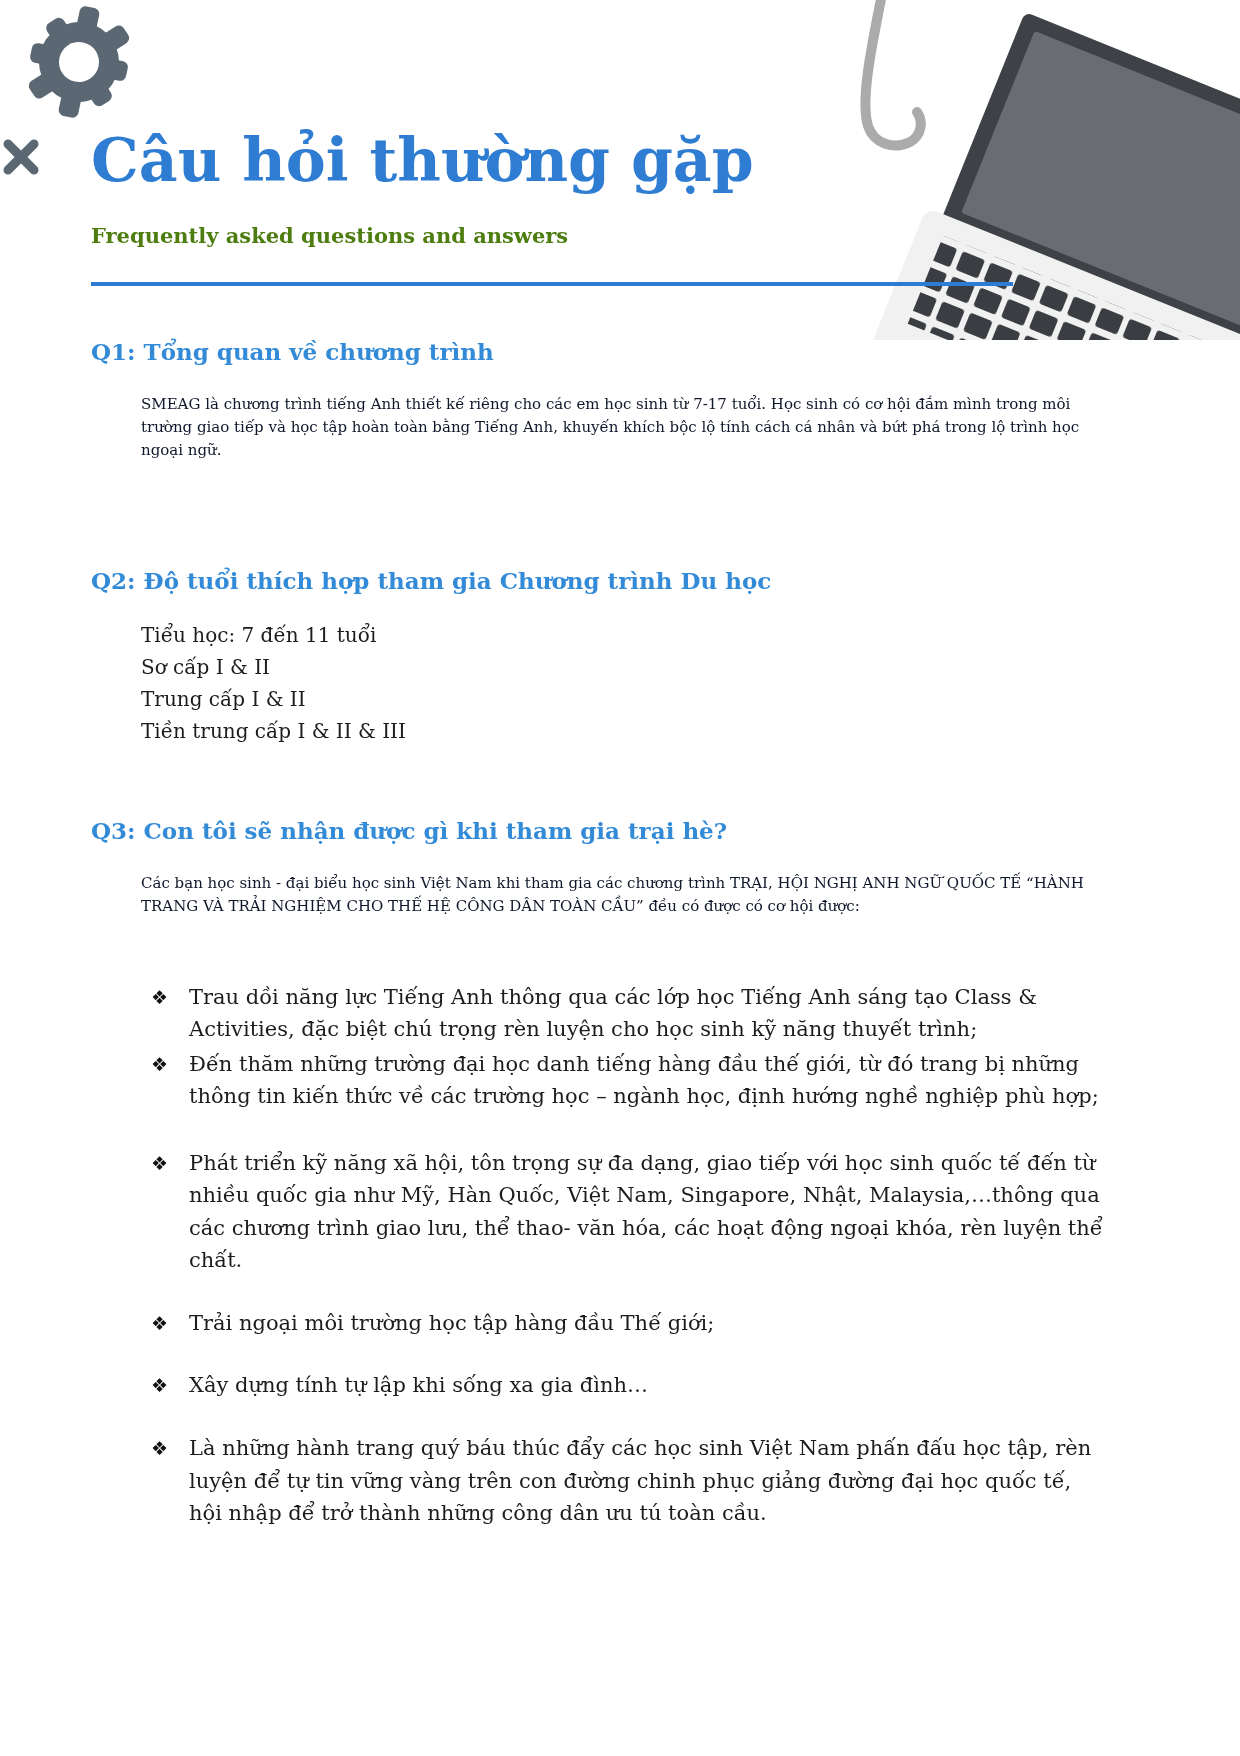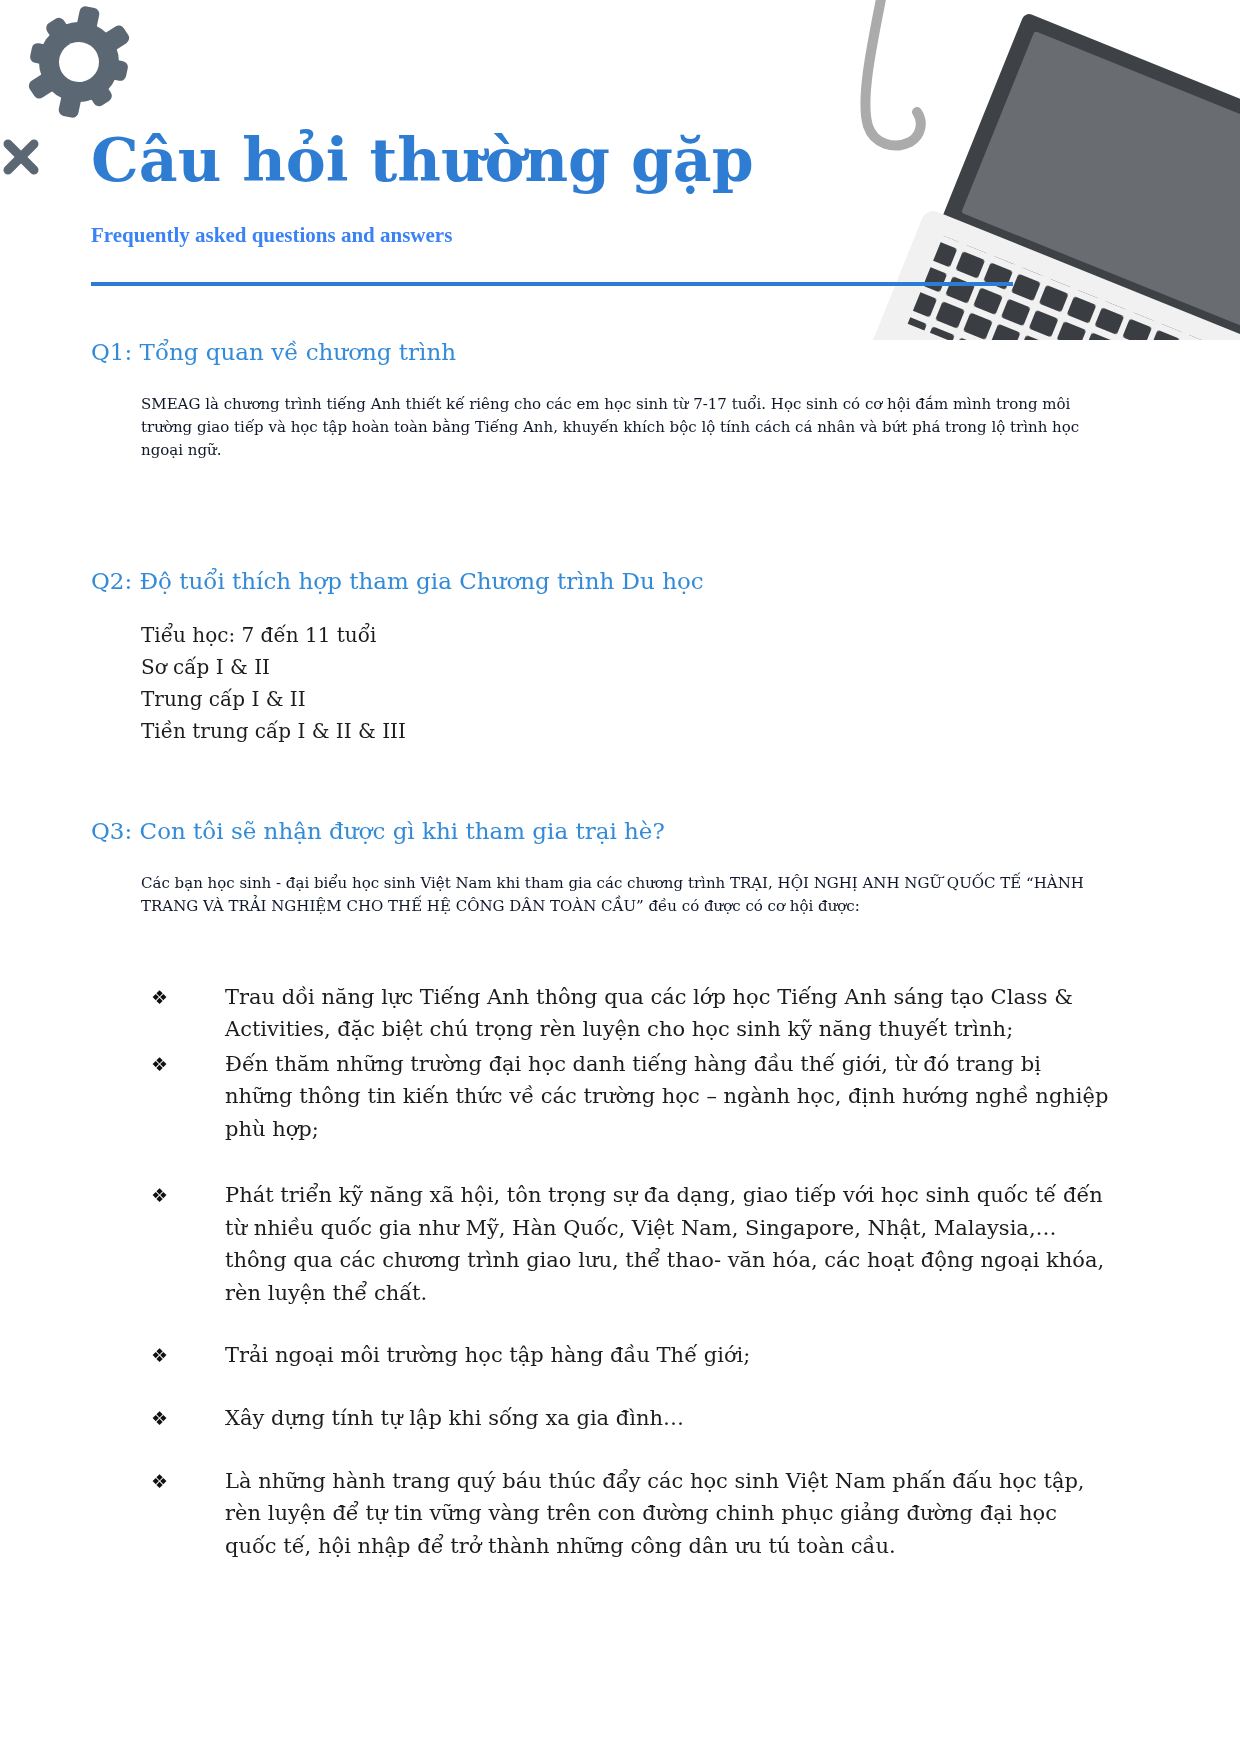--- a/index.html
+++ b/index.html
@@ -17,30 +17,30 @@
   .close-x { position:absolute; left:0px; top:136px; width:42px; height:42px; }
   .laptop { position:absolute; right:0; top:0; width:420px; height:340px; }
 
   
   .content { position:absolute; left:91px; top:126px; width:1070px; }
   h1.title {
     margin:0; font-size:60px; line-height:1.15; font-weight:700;
     color:#2e7dd2; letter-spacing:0;
   }
   .subtitle {
-    margin:28px 0 0 0; font-size:21px; font-weight:700; color:#3b82f6;font-family:Liberation Serif, serif;
+    margin:28px 0 0 0; font-size:21px; font-weight:700; color:#4d7c0f;
   }
   .rule {
     margin-top:34px; width:922px; height:4px; background:#2c7cd4; border:none;
   }
 
   
   .q-section { margin:0; }
   h2.q-head {
-    margin:0; font-size:23px; font-weight:400; color:#338bd8; line-height:1.25;
+    margin:0; font-size:23px; font-weight:700; color:#338bd8; line-height:1.25;
   }
   .sec-q1 { margin-top:52px; }
   .sec-q2 { margin-top:104px; }
   .sec-q3 { margin-top:70px; }
 
   p.answer {
     margin:26px 0 0 50px; width:975px;
     font-size:15px; line-height:1.55; color:#0f172a;
   }
   .levels { margin:24px 0 0 50px; font-size:20px; line-height:1.6; }
@@ -51,21 +51,21 @@
     font-size:21px; line-height:1.55;
   }
   ul.benefits li { display:flex; align-items:flex-start; margin:0; }
   ul.benefits li + li { margin-top:30px; }
   ul.benefits li.tight { margin-top:2px; }
   ul.benefits li.semi { margin-top:34px; }
   .marker {
     flex:none; width:38px; font-family:"DejaVu Sans", sans-serif;
     font-size:19px; line-height:1.7; color:#111;
   }
-  .benefit-text { flex:1; max-width:920px;margin-left:36px; }
+  .benefit-text { flex:1; max-width:920px; }
 </style>
 </head>
 <body>
 
 <div class="page">
 
   <div class="gear">
     <svg viewBox="0 0 102 118" width="102" height="118" aria-hidden="true">
       <g transform="rotate(12 51 60)" fill="#5b6772">
         <g>

